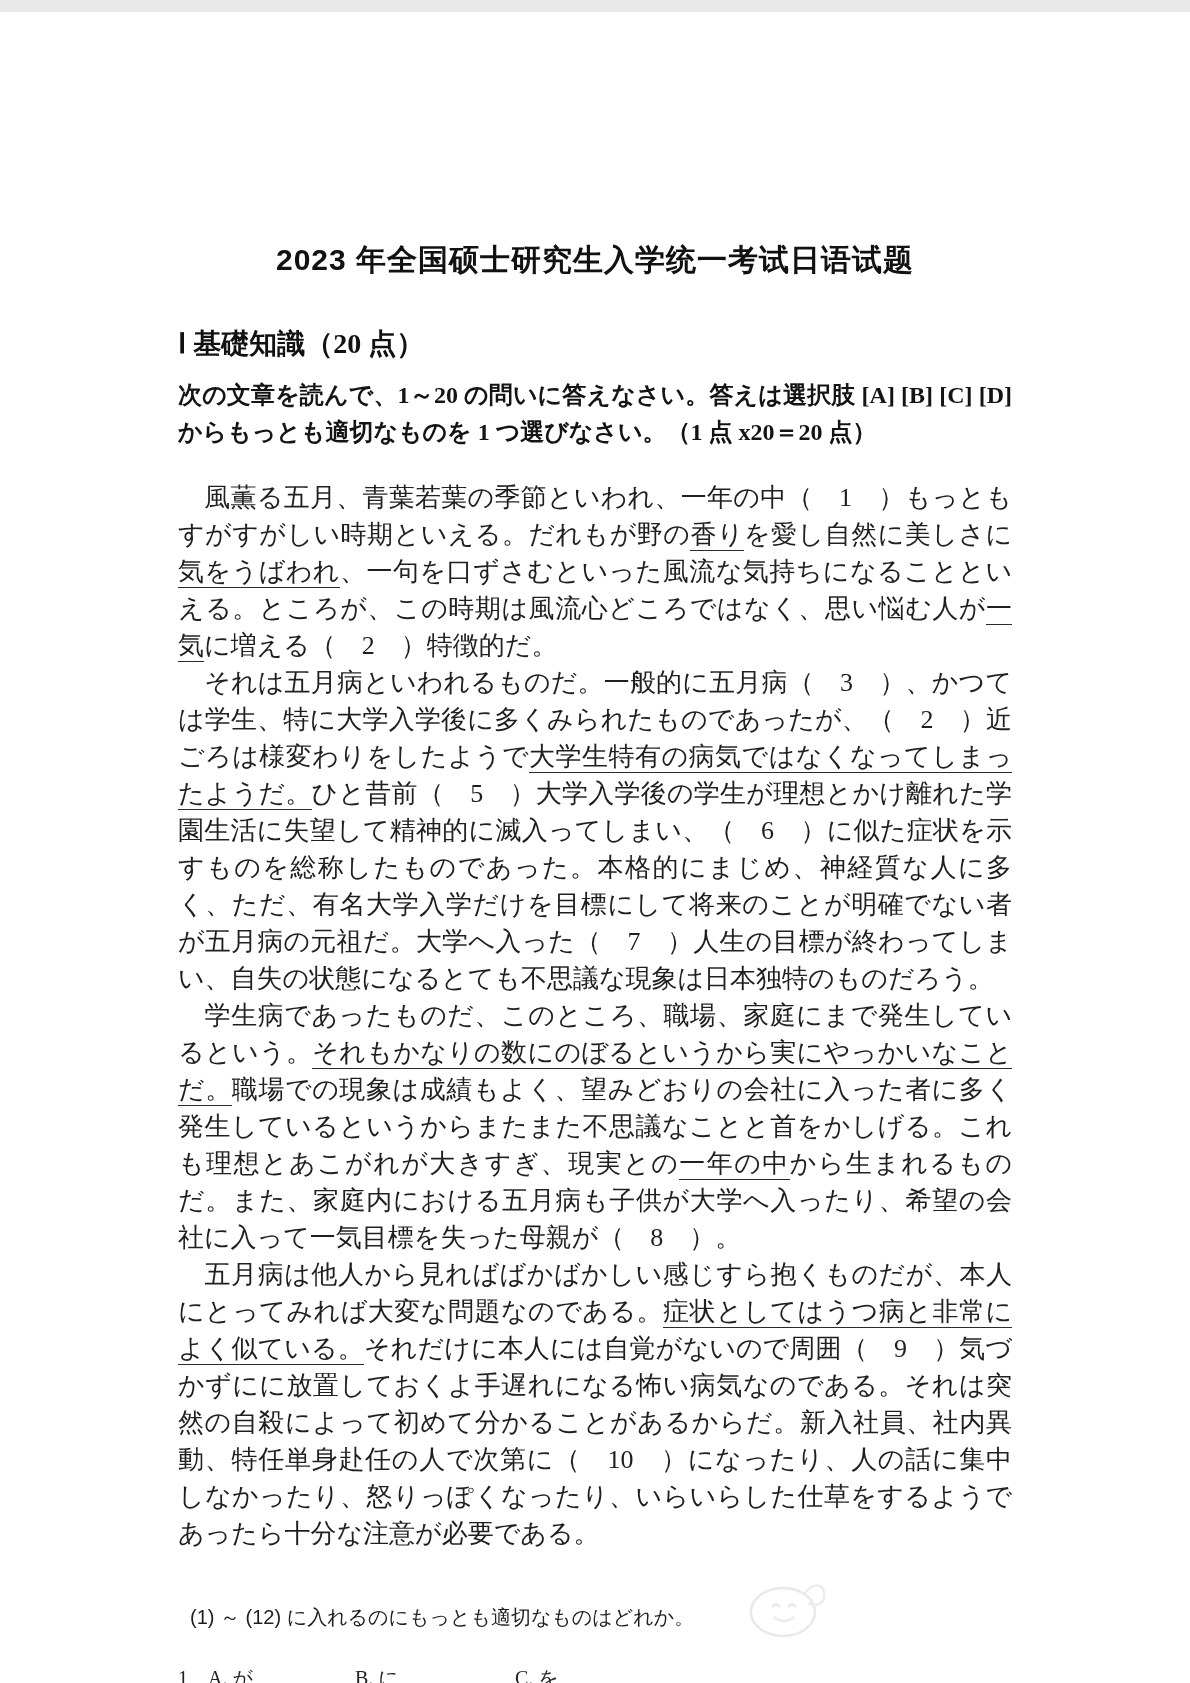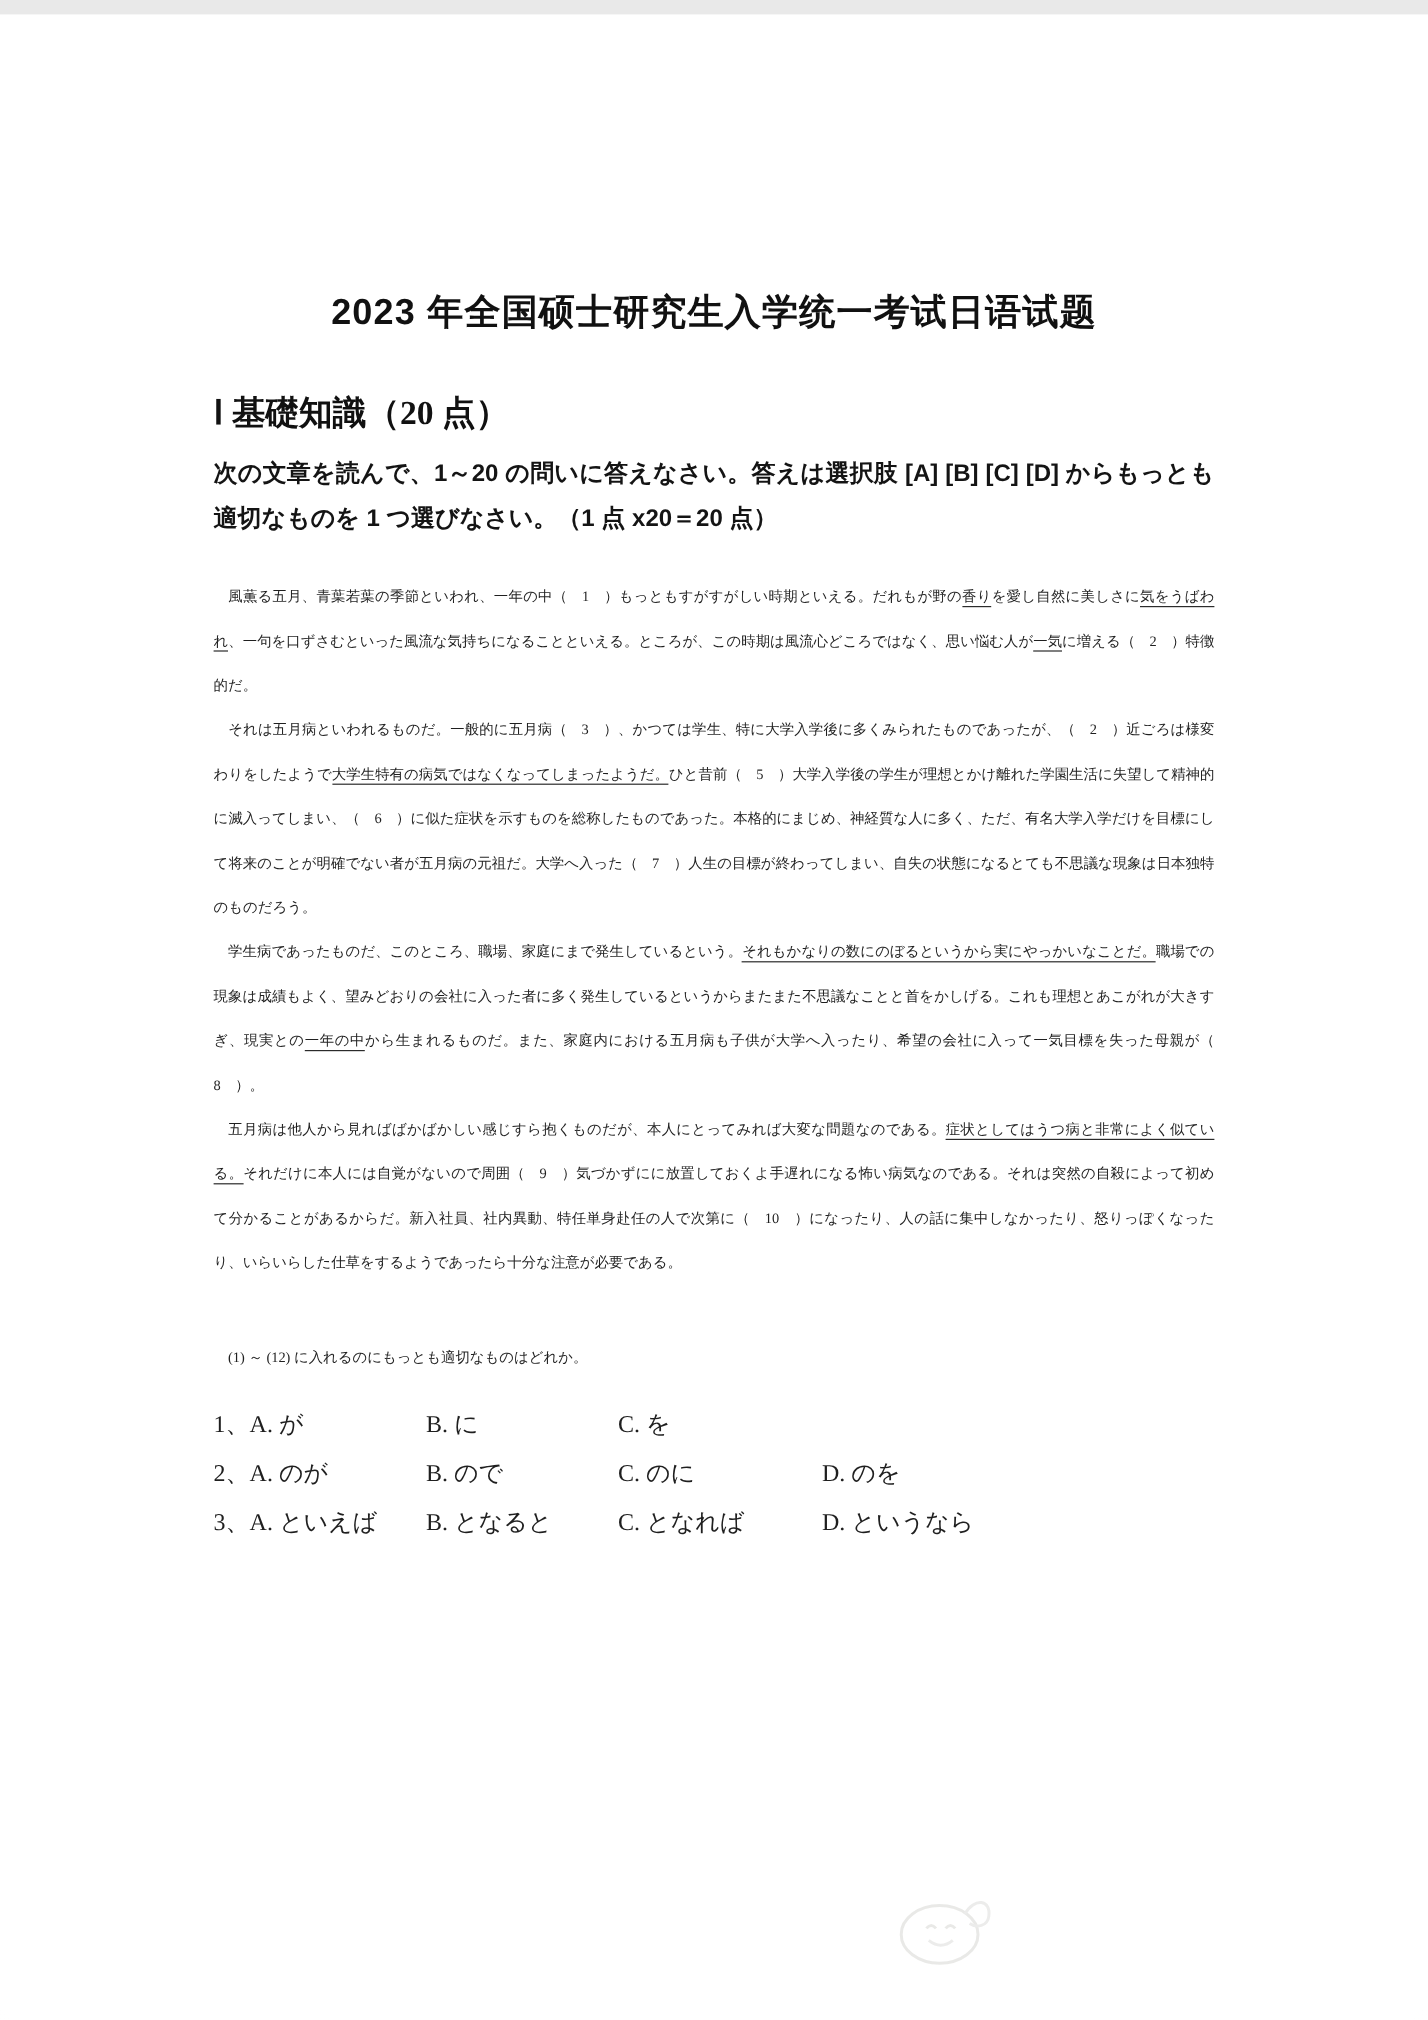--- a/index.html
+++ b/index.html
@@ -30,46 +30,46 @@
   }
   .section-heading {
     margin-top: 44px;
     font-family: "Liberation Serif", serif;
     font-weight: bold;
     font-size: 28px;
     color: #111;
   }
   .instructions {
     margin-top: 14px;
-    font-family: Liberation Sans, sans-serif;
+    font-family: Liberation Serif, serif;
     font-weight: bold;
-    font-size: 20px;
+    font-size: 24px;
     line-height: 37px;
     text-align: justify;
     color: #141414;
   }
   .passage {
     margin-top: 28px;
     font-family: "Liberation Serif", serif;
-    font-size: 12px;
+    font-size: 26px;
     line-height: 37px;
     text-align: justify;
   }
   .passage p {
     margin: 0;
   }
   .passage span.u {
     border-bottom: 1.5px solid #2b2b2b;
     padding-bottom: 1px;
   }
   .question-prompt {
     margin-top: 52px;
     padding-left: 12px;
-    font-family: Liberation Serif, serif;
-    font-size: 12px;
+    font-family: Liberation Sans, sans-serif;
+    font-size: 20px;
     color: #1f1f1f;
   }
   .options {
     margin-top: 34px;
     font-family: "Liberation Serif", serif;
     font-size: 20px;
   }
   .option-row {
     display: grid;
     grid-template-columns: 177px 160px 170px 1fr;

